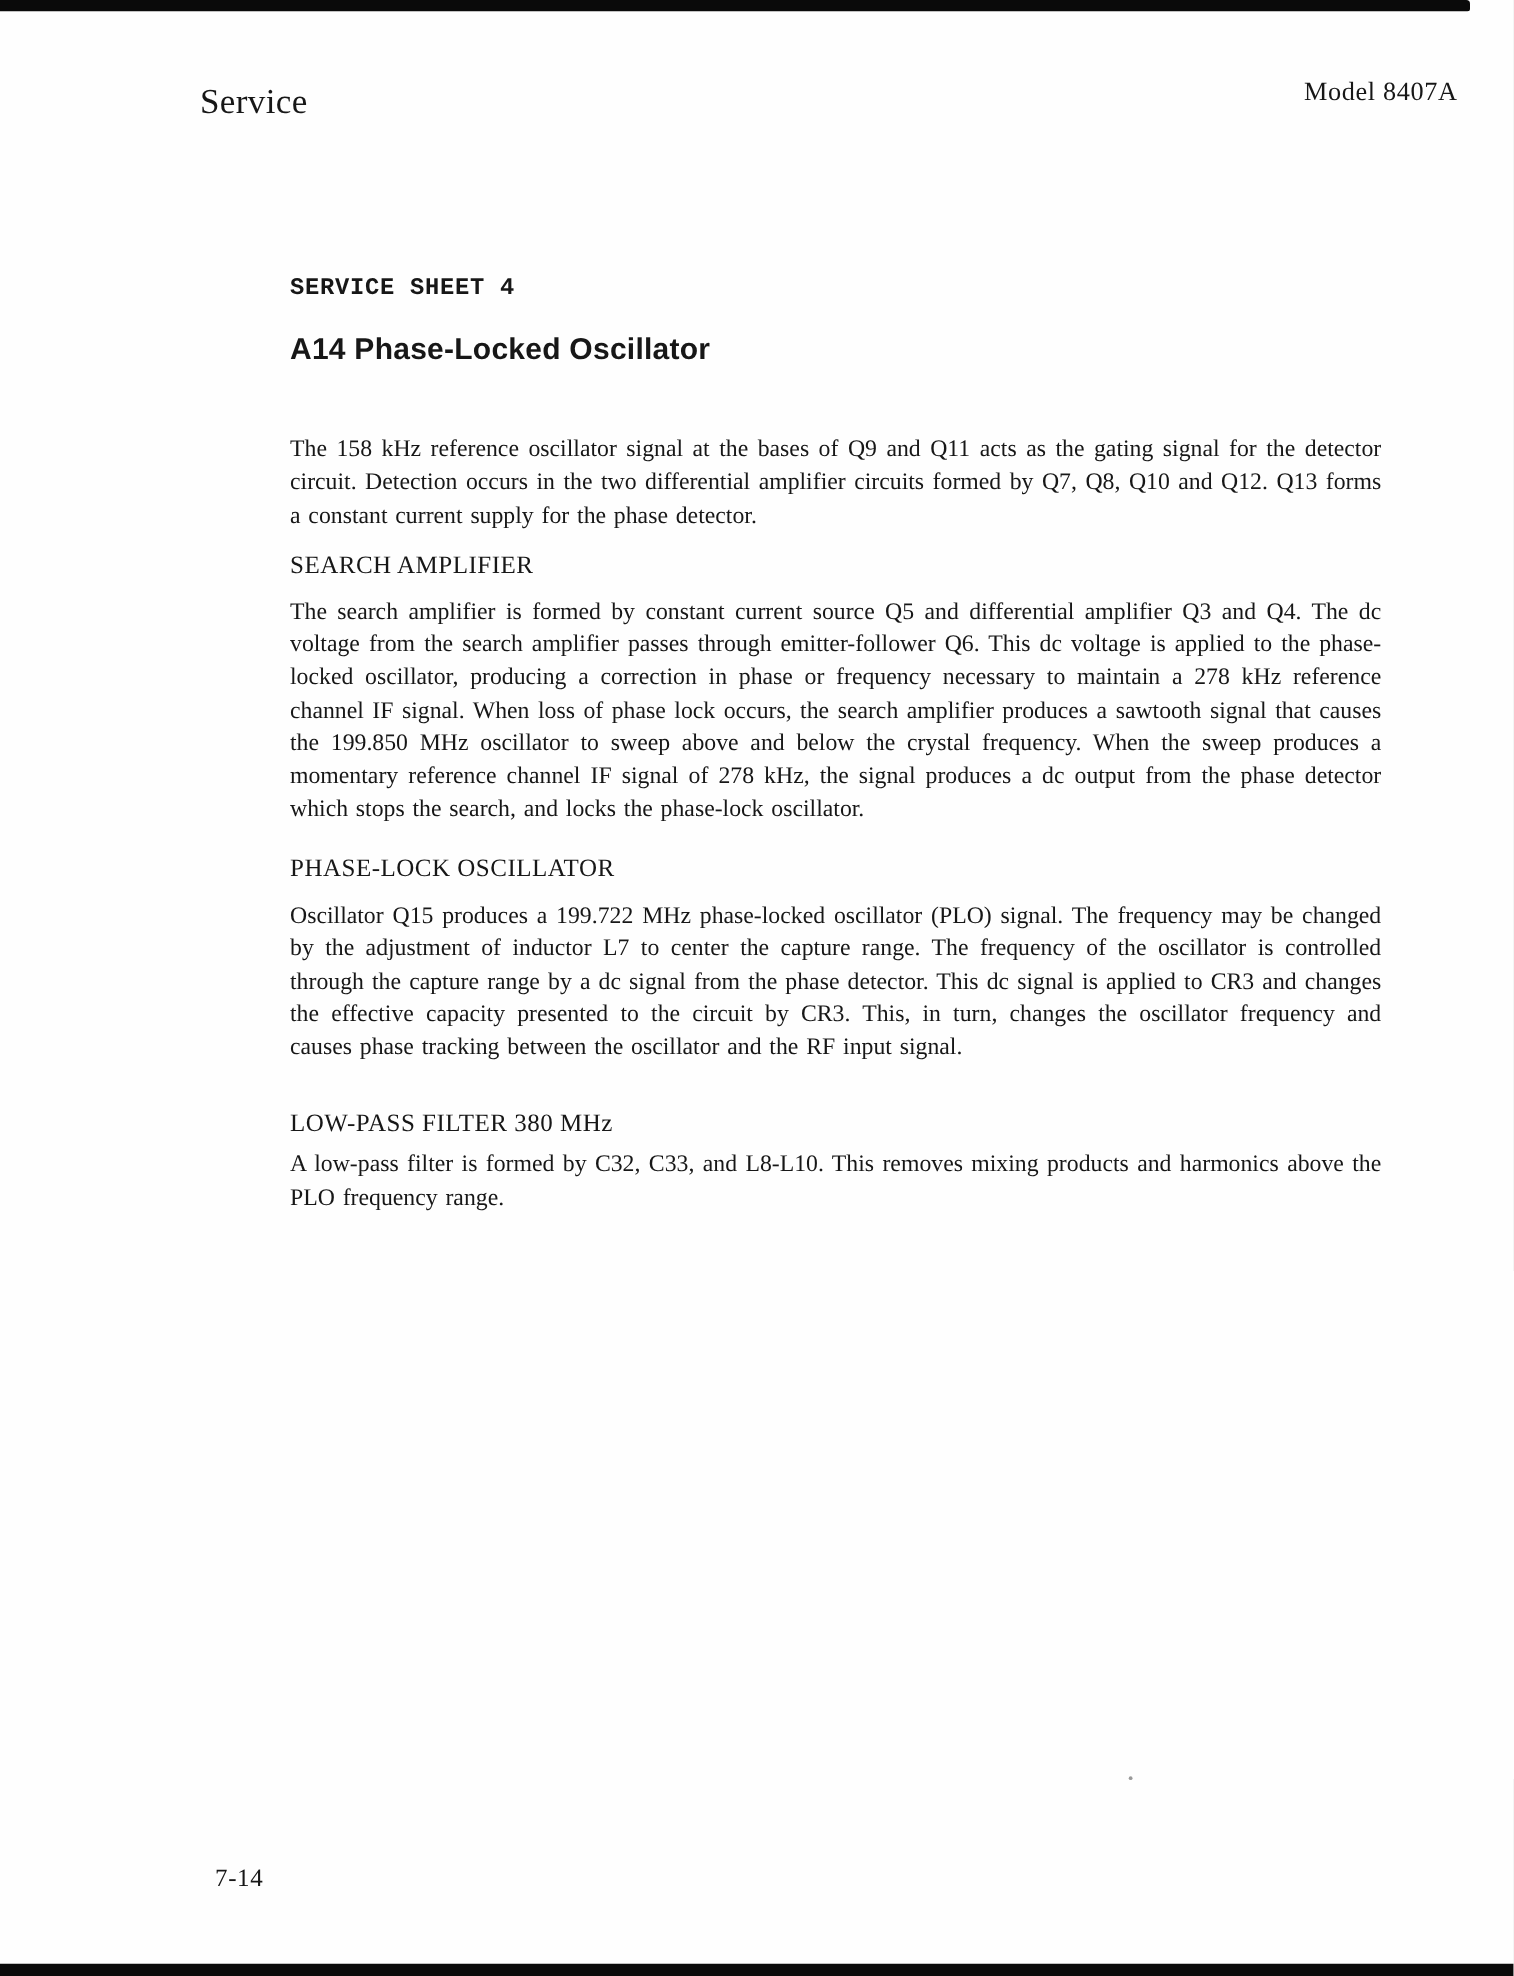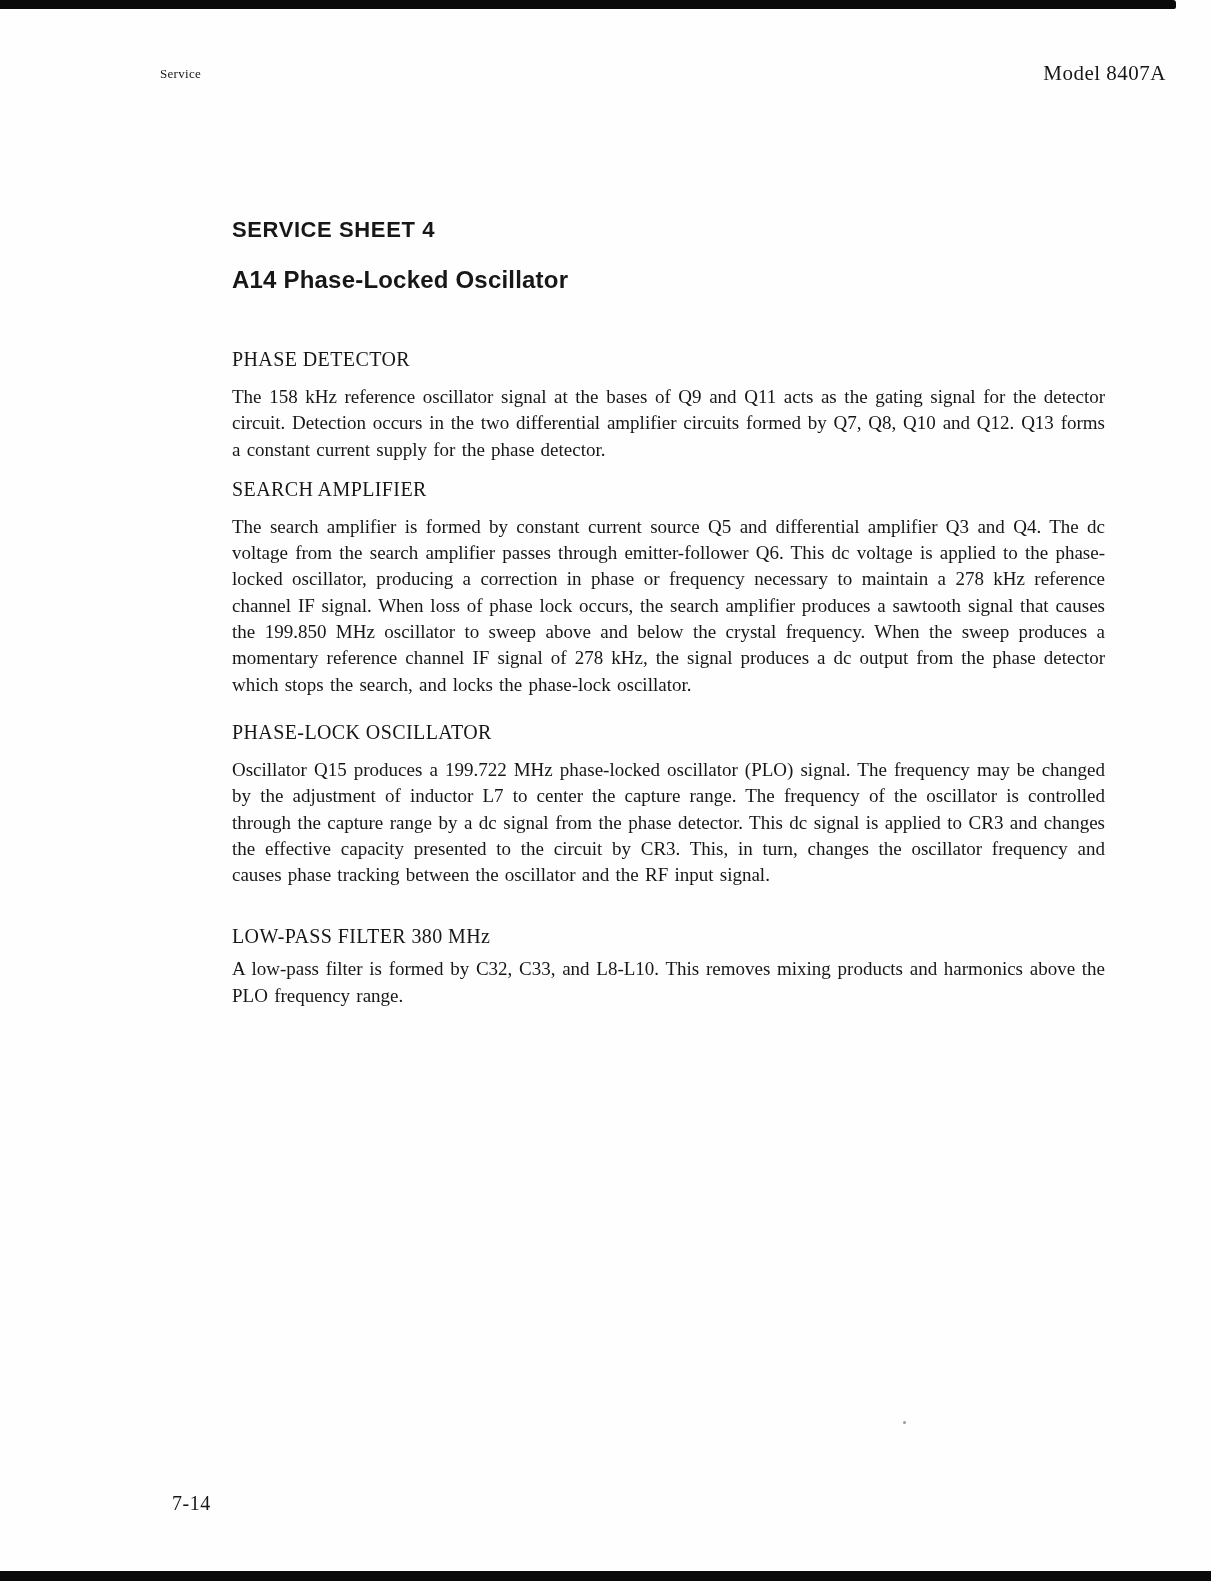--- a/index.html
+++ b/index.html
@@ -12,34 +12,34 @@
     font-family:"Liberation Serif", serif;
   }
   .scan-bar{position:absolute;background:#0a0a0a;}
   .scan-bar-top{top:0;left:0;width:1176px;height:9px;border-radius:0 3px 2px 0;}
   .scan-bar-bottom{bottom:0;left:0;width:1211px;height:10px;}
   .scan-speck{position:absolute;left:903px;top:1421px;width:3px;height:3px;background:#9a9a9a;border-radius:50%;}
 
   .running-header{position:absolute;top:0;left:0;width:100%;}
   .hdr-left{
     position:absolute;left:160px;top:66px;
-    font-size:13px;letter-spacing:.3px;text-align:right;
+    font-size:28px;letter-spacing:.3px;text-align:right;
   }
   .hdr-right{
     position:absolute;right:45px;top:61px;
     font-size:21px;letter-spacing:.5px;
   }
 
   .content{
     position:absolute;left:232px;top:0;width:873px;
   }
   h1.doc-title{
     margin:218px 0 0 0;
-    font-family:Liberation Sans, sans-serif;
-    font-weight:bold;font-size:22px;letter-spacing:.6px;
+    font-family:Liberation Mono, monospace;
+    font-weight:bold;font-size:19px;letter-spacing:.6px;
     line-height:24px;
   }
   h2.doc-subtitle{
     margin:26px 0 0 0;
     font-family:"Liberation Sans", sans-serif;
     font-weight:bold;font-size:24px;letter-spacing:.2px;
     line-height:23px;
   }
   section{display:block;}
   h3.sec-heading{
@@ -75,21 +75,20 @@
   <div class="running-header">
     <span class="hdr-left">Service</span>
     <span class="hdr-right">Model 8407A</span>
   </div>
 
   <div class="content">
     <h1 class="doc-title">SERVICE SHEET 4</h1>
     <h2 class="doc-subtitle">A14 Phase-Locked Oscillator</h2>
 
     <section class="sec-0">
-      <h3 class="sec-heading">PHASE DETECTOR</h3>
       <p class="sec-body">The 158 kHz reference oscillator signal at the bases of Q9 and Q11 acts as the gating signal for the detector circuit. Detection occurs in the two differential amplifier circuits formed by Q7, Q8, Q10 and Q12. Q13 forms a constant current supply for the phase detector.</p>
     </section>
 
     <section class="sec-1">
       <h3 class="sec-heading">SEARCH AMPLIFIER</h3>
       <p class="sec-body">The search amplifier is formed by constant current source Q5 and differential amplifier Q3 and Q4. The dc voltage from the search amplifier passes through emitter-follower Q6. This dc voltage is applied to the phase-locked oscillator, producing a correction in phase or frequency necessary to maintain a 278 kHz reference channel IF signal. When loss of phase lock occurs, the search amplifier produces a sawtooth signal that causes the 199.850 MHz oscillator to sweep above and below the crystal frequency. When the sweep produces a momentary reference channel IF signal of 278 kHz, the signal produces a dc output from the phase detector which stops the search, and locks the phase-lock oscillator.</p>
     </section>
 
 
     <section class="sec-3">

